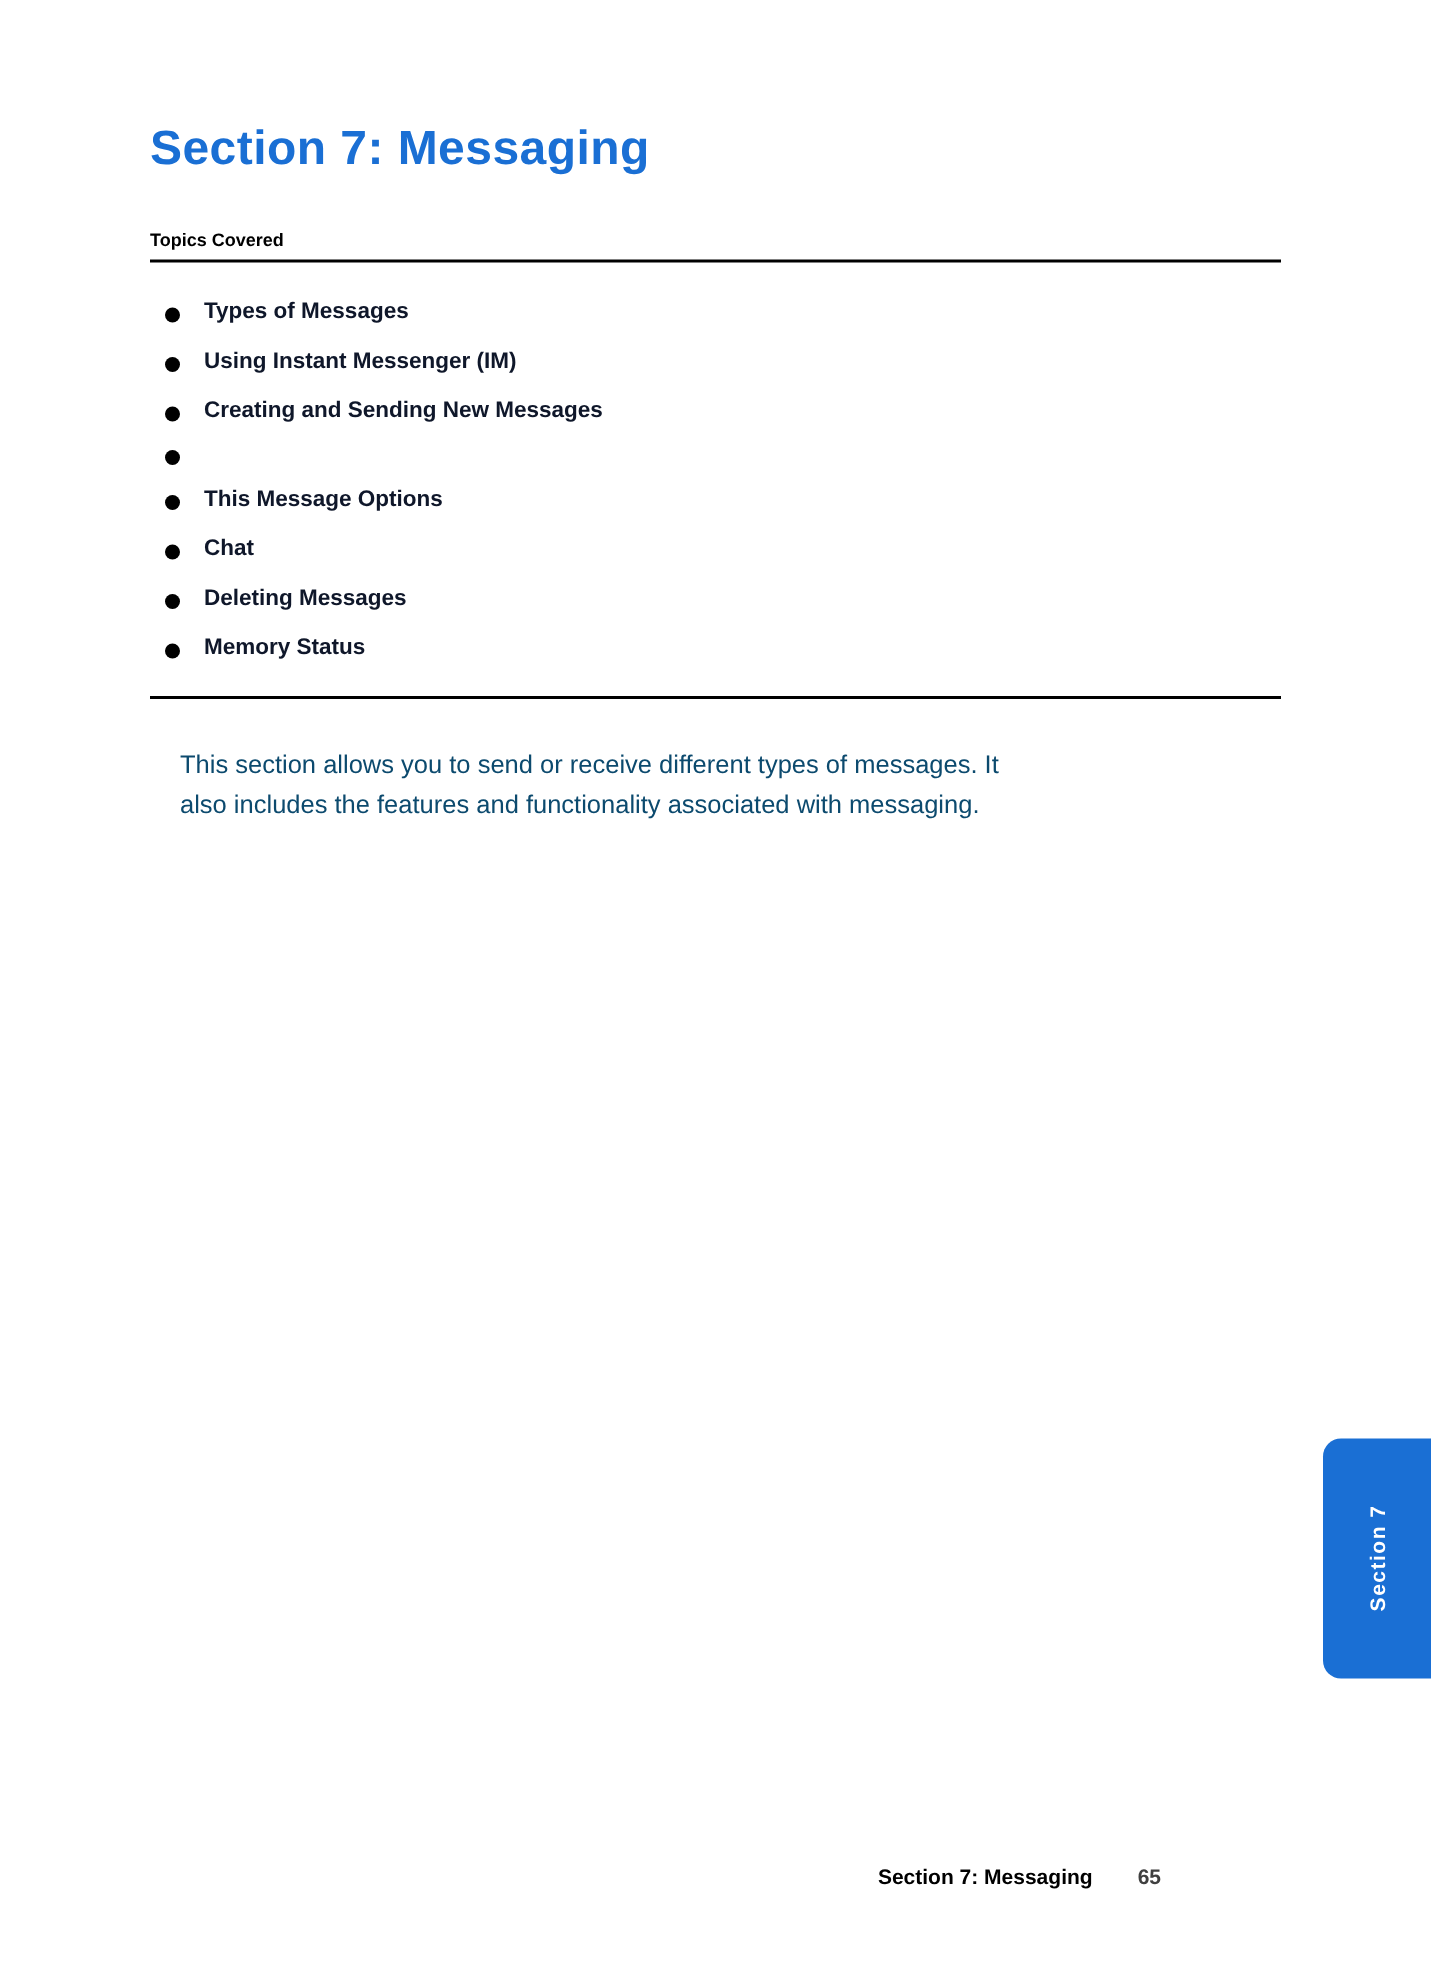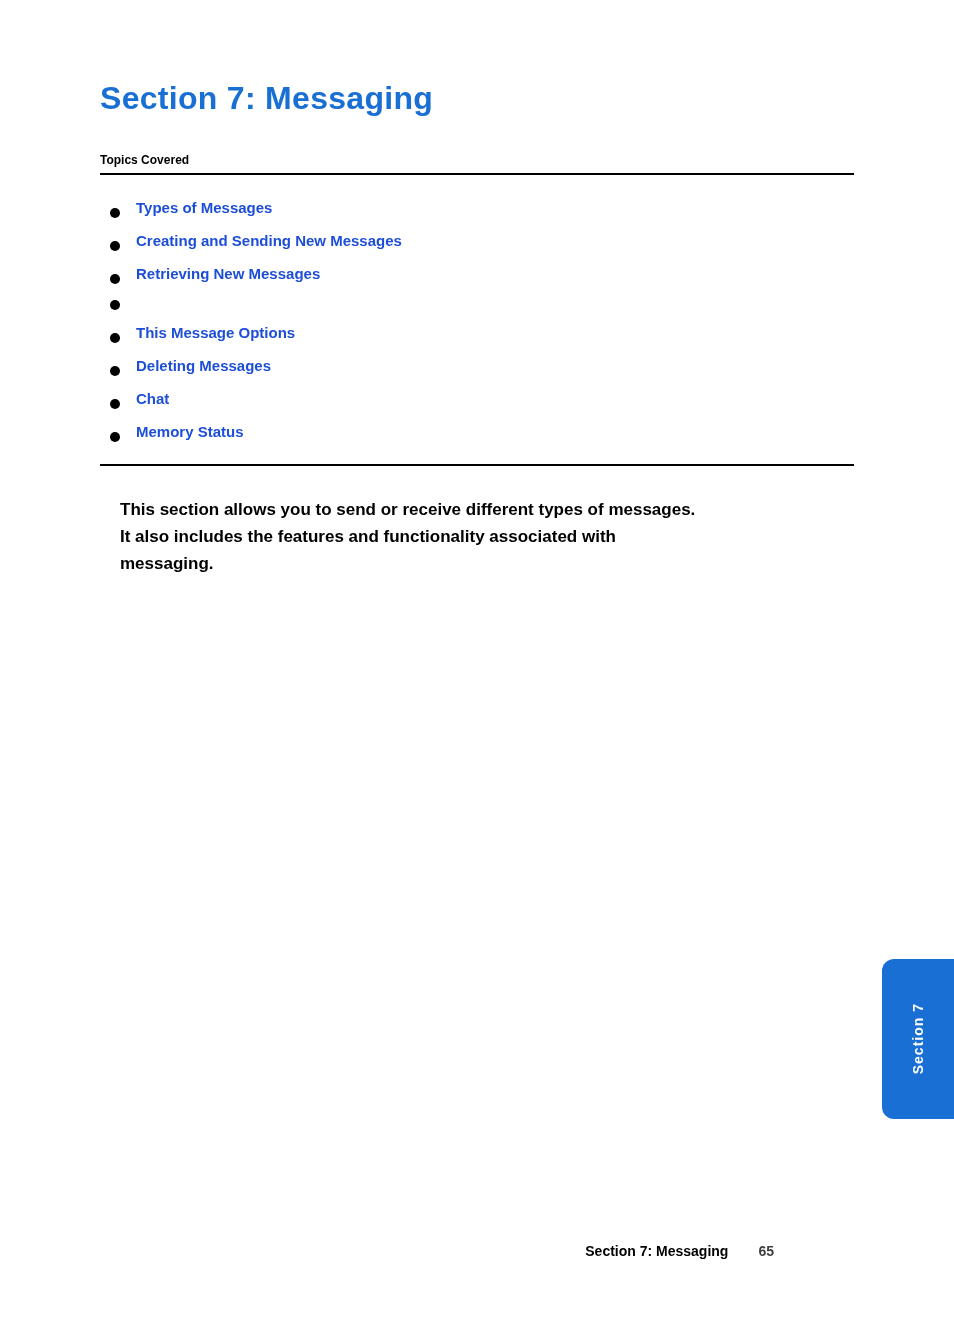--- a/index.html
+++ b/index.html
@@ -54,45 +54,44 @@
 
     .topics-list {
       list-style: none;
       padding: 0;
       margin: 0 0 0 10px;
     }
 
     .topics-list li {
       font-size: 15px;
       font-weight: bold;
-      color: #1d4ed8;
+      color: #0f172a;
       margin-bottom: 12px;
       display: flex;
-      align-items: flex-end;
+      align-items: center;
       line-height: 1.4;
     }
 
     .bullet {
       display: inline-block;
       width: 10px;
       height: 10px;
       background: #000000;
       border-radius: 50%;
       margin-right: 16px;
       margin-top: 4px;
       flex-shrink: 0;
     }
 
     .description-text {
       font-size: 17px;
-      color: #000000;
+      color: #0c4a6e;
       line-height: 1.6;
       margin-left: 20px;
       max-width: 580px;
-      font-weight: bold;
     }
 
     .side-tab {
       position: absolute;
       right: 0;
       bottom: 200px;
       width: 72px;
       height: 160px;
       background: #1a6fd4;
       border-radius: 12px 0 0 12px;
@@ -145,40 +144,40 @@
 
   <hr class="divider-top">
 
   <ul class="topics-list">
   <li>
         <span class="bullet"></span>
         <span>Types of Messages</span>
       </li>
       <li>
         <span class="bullet"></span>
-        <span>Creating and Sending New Messages</span>
+        <span>Using Instant Messenger (IM)</span>
       </li>
       <li>
         <span class="bullet"></span>
-        <span>Retrieving New Messages</span>
+        <span>Creating and Sending New Messages</span>
       </li>
       <li>
         <span class="bullet"></span>
       </li>
       <li>
         <span class="bullet"></span>
         <span>This Message Options</span>
       </li>
       <li>
         <span class="bullet"></span>
-        <span>Deleting Messages</span>
+        <span>Chat</span>
       </li>
       <li>
         <span class="bullet"></span>
-        <span>Chat</span>
+        <span>Deleting Messages</span>
       </li>
       <li>
         <span class="bullet"></span>
         <span>Memory Status</span>
       </li>
     </ul>
 
   <hr class="divider-bottom">
 
   <p class="description-text">This section allows you to send or receive different types of messages. It also includes the features and functionality associated with messaging.</p>

